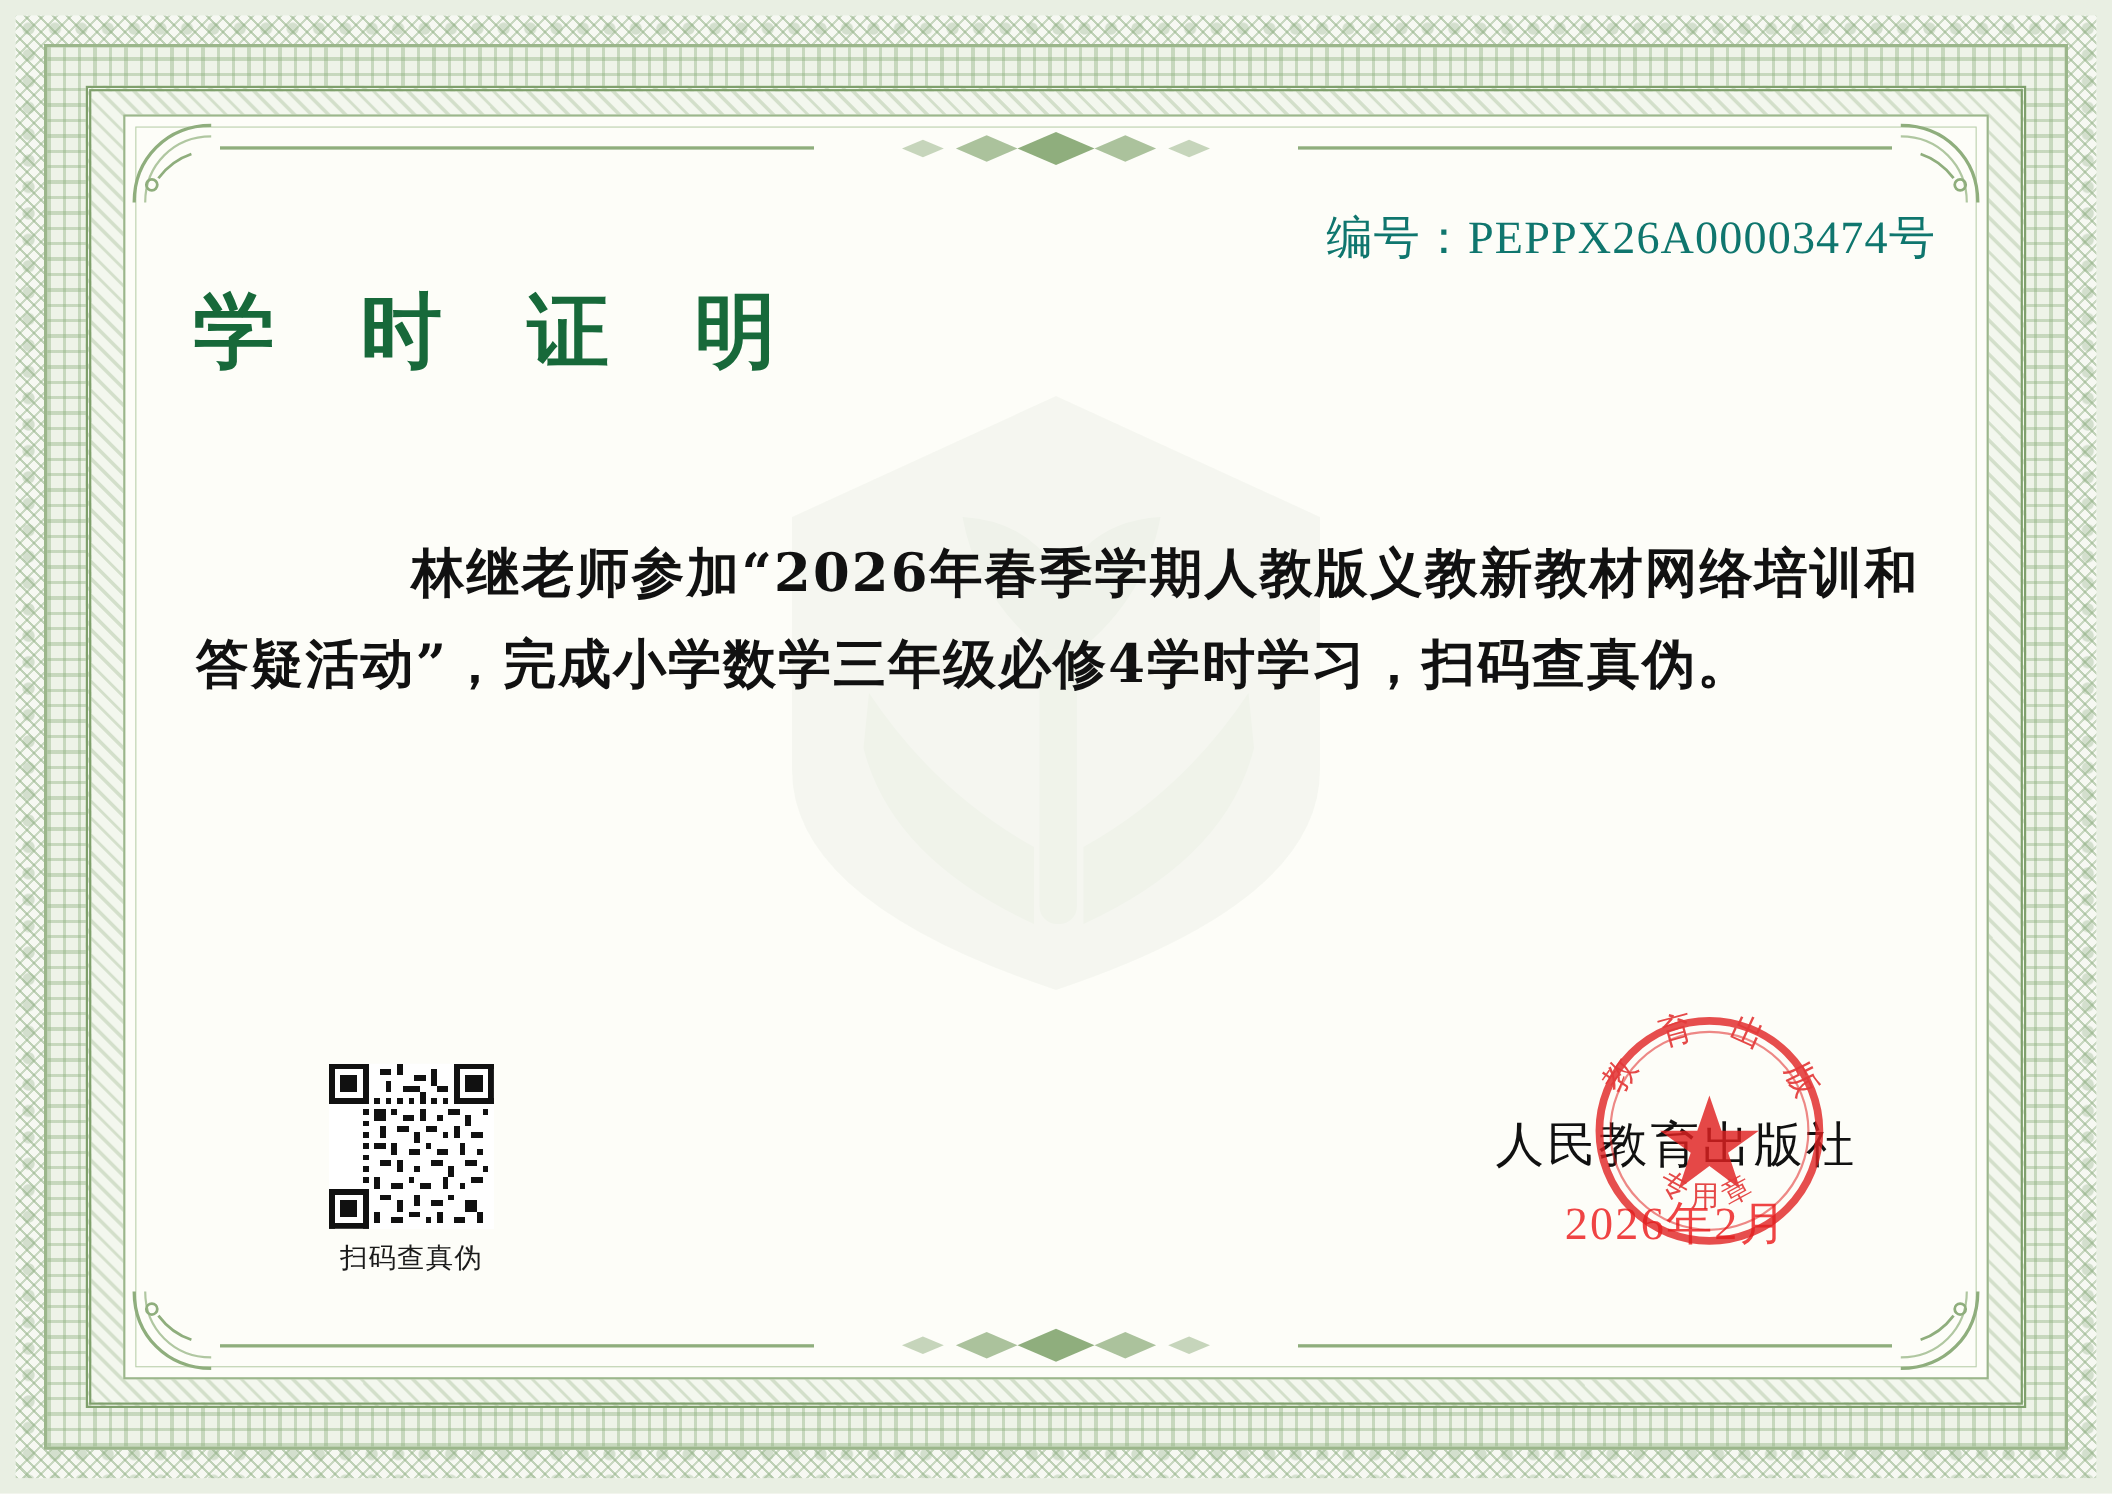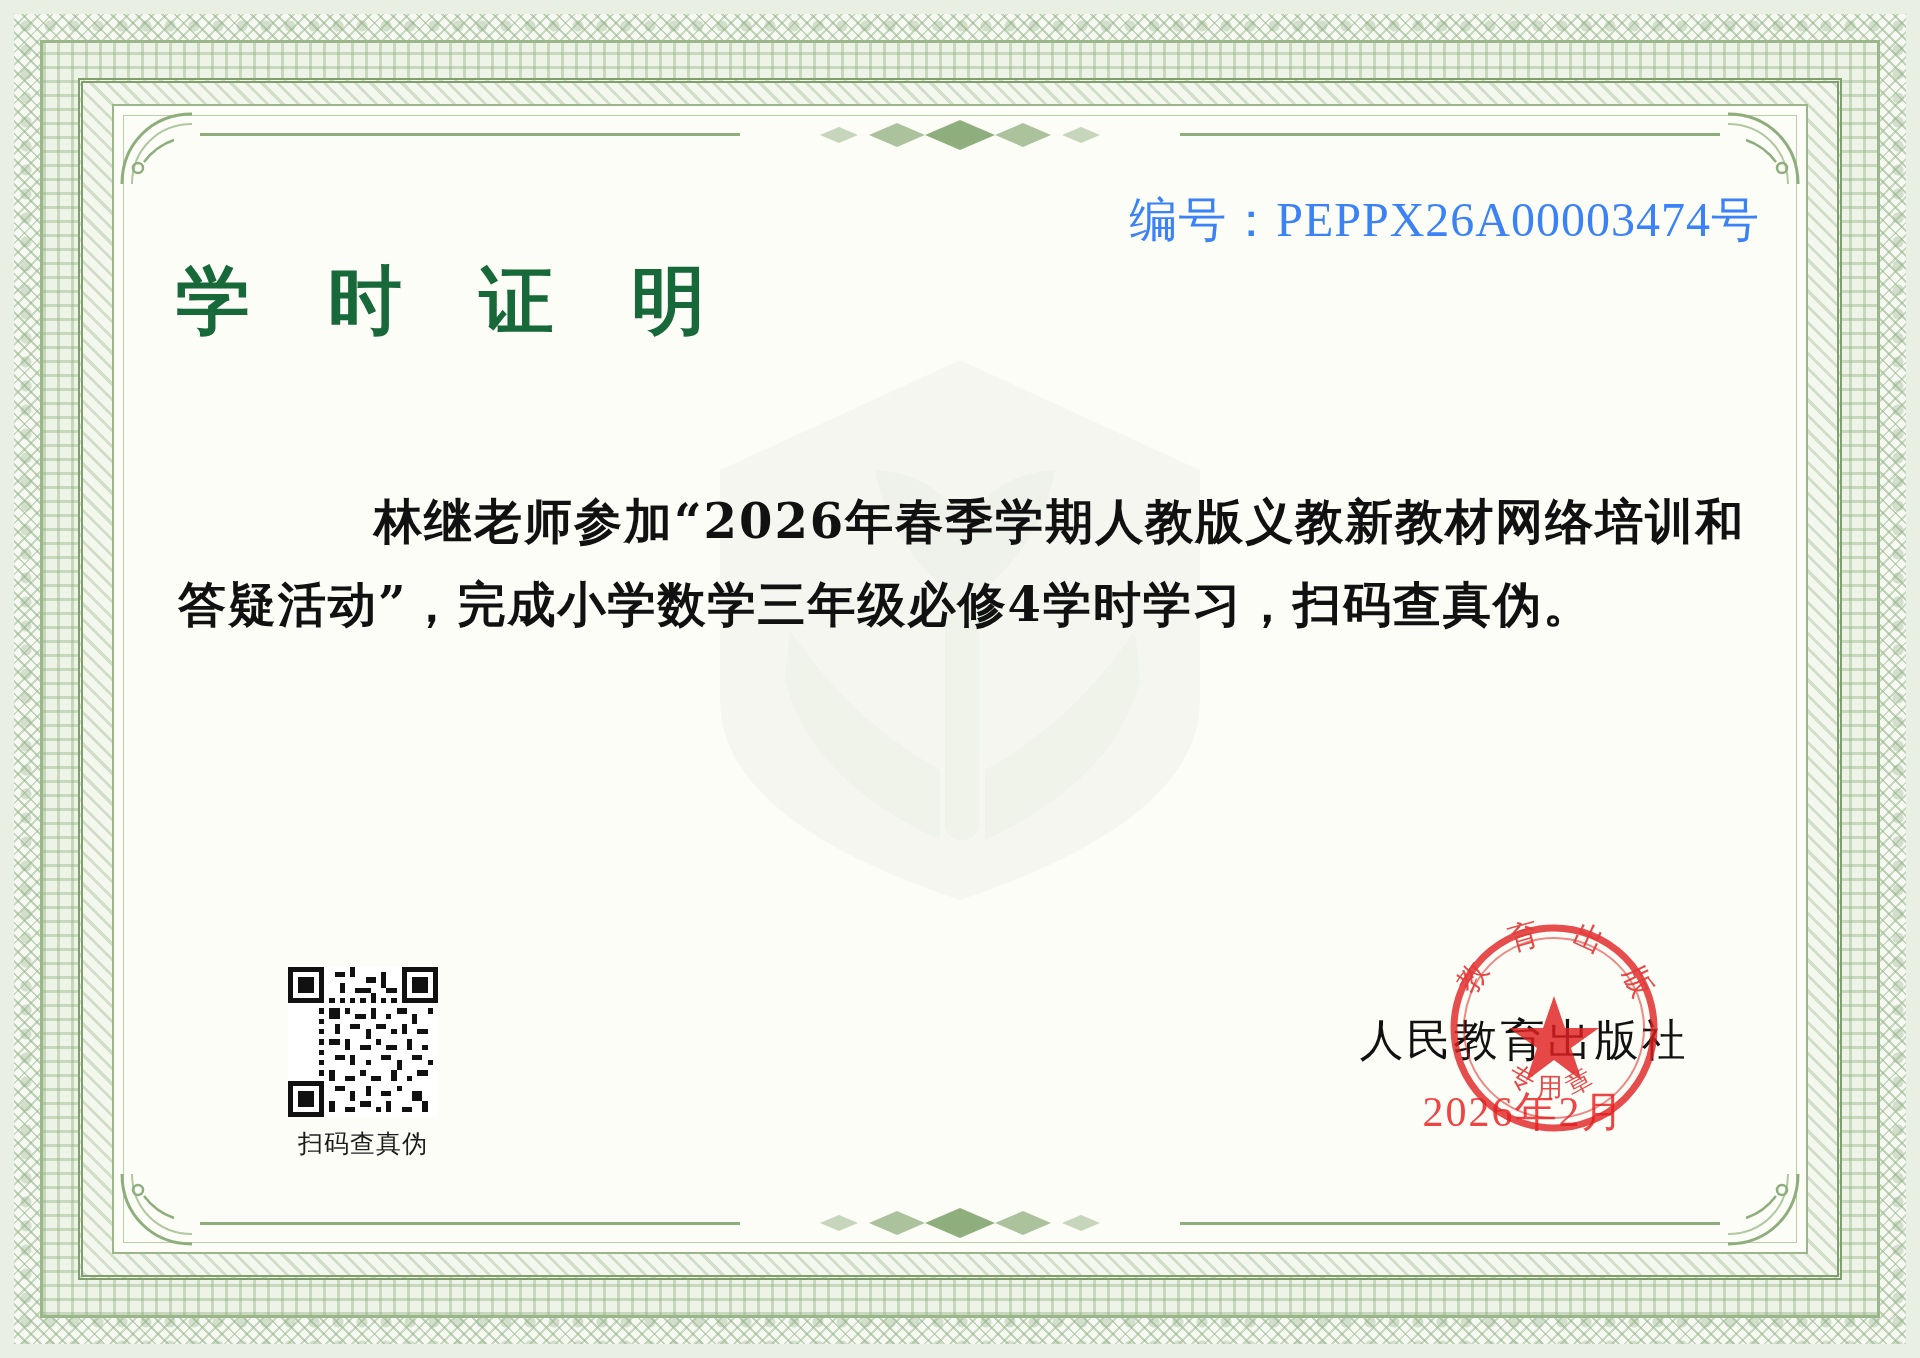--- a/index.html
+++ b/index.html
@@ -128,23 +128,23 @@
     position: absolute;
     left: 150px; top: 150px;
     width: calc(1920px - 300px);
     height: calc(1358px - 300px);
   }
 
   .serial {
     position: absolute;
     right: 10px;
     top: 38px;
-    font-size: 48px;
+    font-size: 42px;
     letter-spacing: 1px;
-    color: #3b82f6;
+    color: #0f766e;
     white-space: nowrap;
     font-family: "Liberation Serif", "DejaVu Serif", serif;
   }
 
   .title {
     position: absolute;
     left: 0; right: 0;
     top: 102px;
     text-align: left;
     font-size: 74px;
@@ -165,21 +165,21 @@
     letter-spacing: 2px;
     text-indent: 96px;
     color: #111;
     font-weight: bold;
     font-family: "DejaVu Serif", "Liberation Serif", serif;
   }
 
   
   .qr-block {
     position: absolute;
-    left: 129px;
+    left: 140px;
     bottom: 48px;
     width: 168px;
     text-align: center;
   }
   .qr-code {
     width: 150px;
     height: 150px;
     margin: 0 auto;
     background: #fff;
   }

